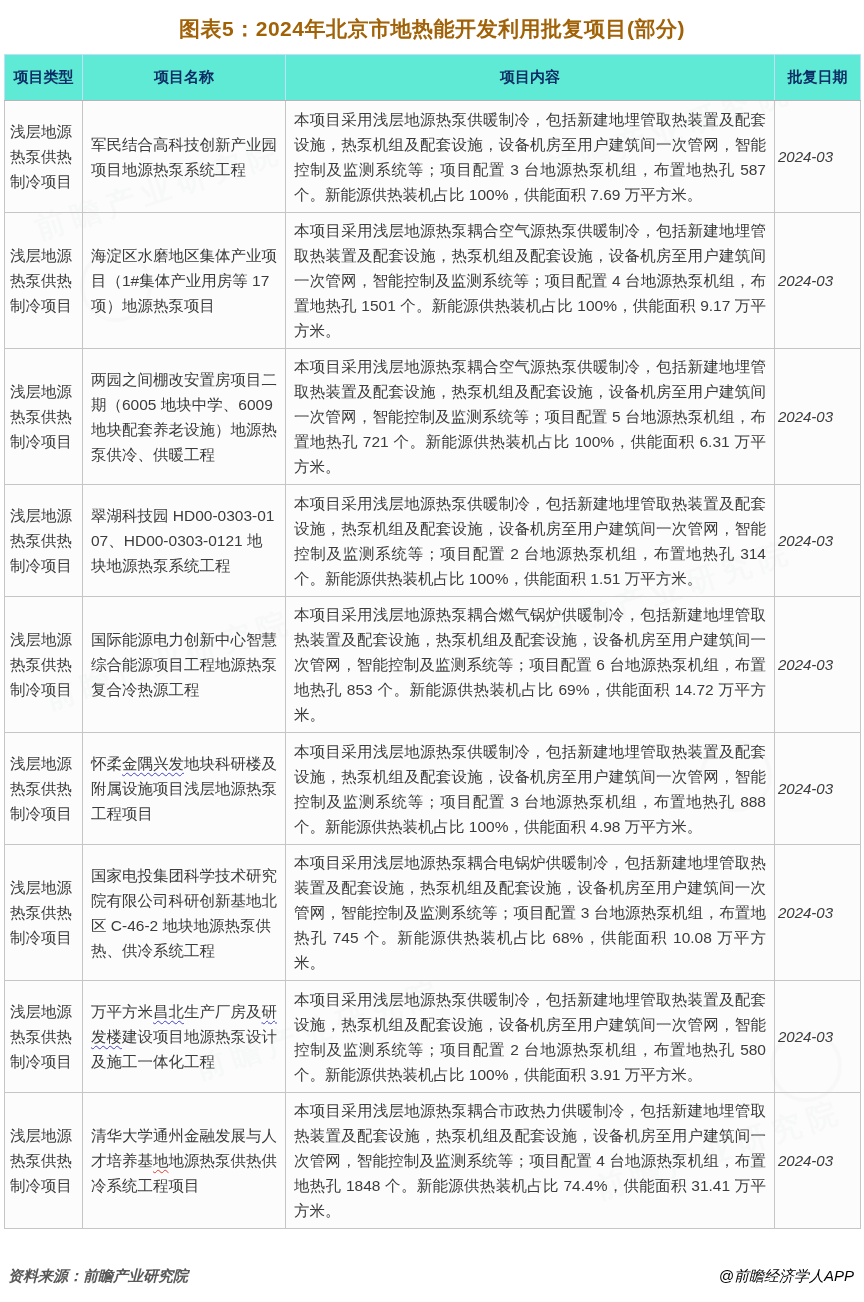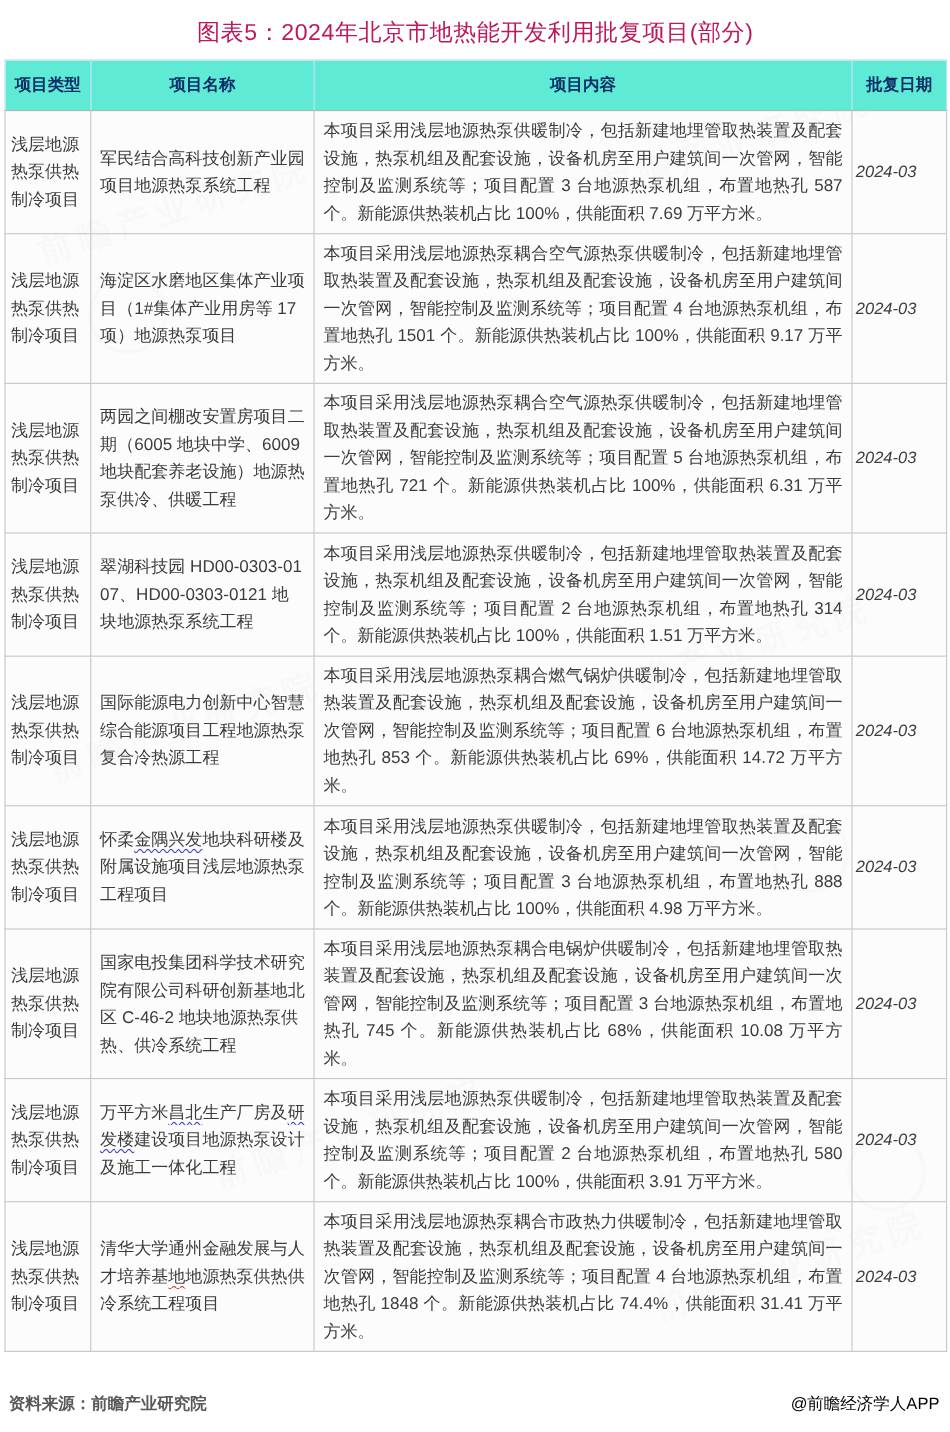--- a/index.html
+++ b/index.html
@@ -2,21 +2,21 @@
 <html><head>
 <meta charset="utf-8">
 <style>
   html,body{margin:0;padding:0;}
   body{
     width:864px;height:1302px;position:relative;overflow:hidden;
     background:#ffffff;
     font-family:"Liberation Sans","DejaVu Sans",sans-serif;
   }
   .page-title{
-    text-align:center;font-weight:normal;font-size:21px;color:#be185d;
+    text-align:center;font-weight:bold;font-size:21px;color:#a16207;
     padding:15px 0 11px 0;letter-spacing:0.5px;position:relative;z-index:2;
   }
   table.projects{
     border-collapse:collapse;table-layout:fixed;
     width:856px;margin:0 4px;position:relative;z-index:2;
   }
   th{
     background:#5eead4;color:#0d2d66;font-size:15px;font-weight:bold;
     padding:13px 4px;border:1px solid #bfe0f7;border-bottom:1px solid #b5b5b5;
     text-align:center;
@@ -27,21 +27,21 @@
     vertical-align:middle;word-break:break-all;
   }
   td.type-cell{padding:18px 5px;}
   td.content-cell{text-align:justify;}
   td.date-cell{padding:5px 3px;font-size:15px;font-style:italic;}
   .wavy-blue{text-decoration:underline wavy #4343c8 1px;text-underline-offset:3px;}
   .wavy-red{text-decoration:underline wavy #e03a3a 1px;text-underline-offset:3px;}
   .footer{
     position:absolute;left:0;bottom:16px;width:100%;
     display:flex;justify-content:space-between;align-items:center;
-    box-sizing:border-box;padding:0 10px 0 8px;z-index:2;
+    box-sizing:border-box;padding:0 10px 0 8px;z-index:2;font-style:italic;
   }
   .footer .src{font-size:15px;font-weight:bold;color:#595959;}
   .footer .credit{font-size:15px;color:#000000;}
   
   .wm-layer{position:absolute;inset:0;z-index:1;pointer-events:none;}
   .wm-text{
     position:absolute;font-size:30px;letter-spacing:7px;color:#5a6b80;
     opacity:0.07;transform:rotate(-18deg);white-space:nowrap;font-weight:bold;
   }
   .wm-ring{

